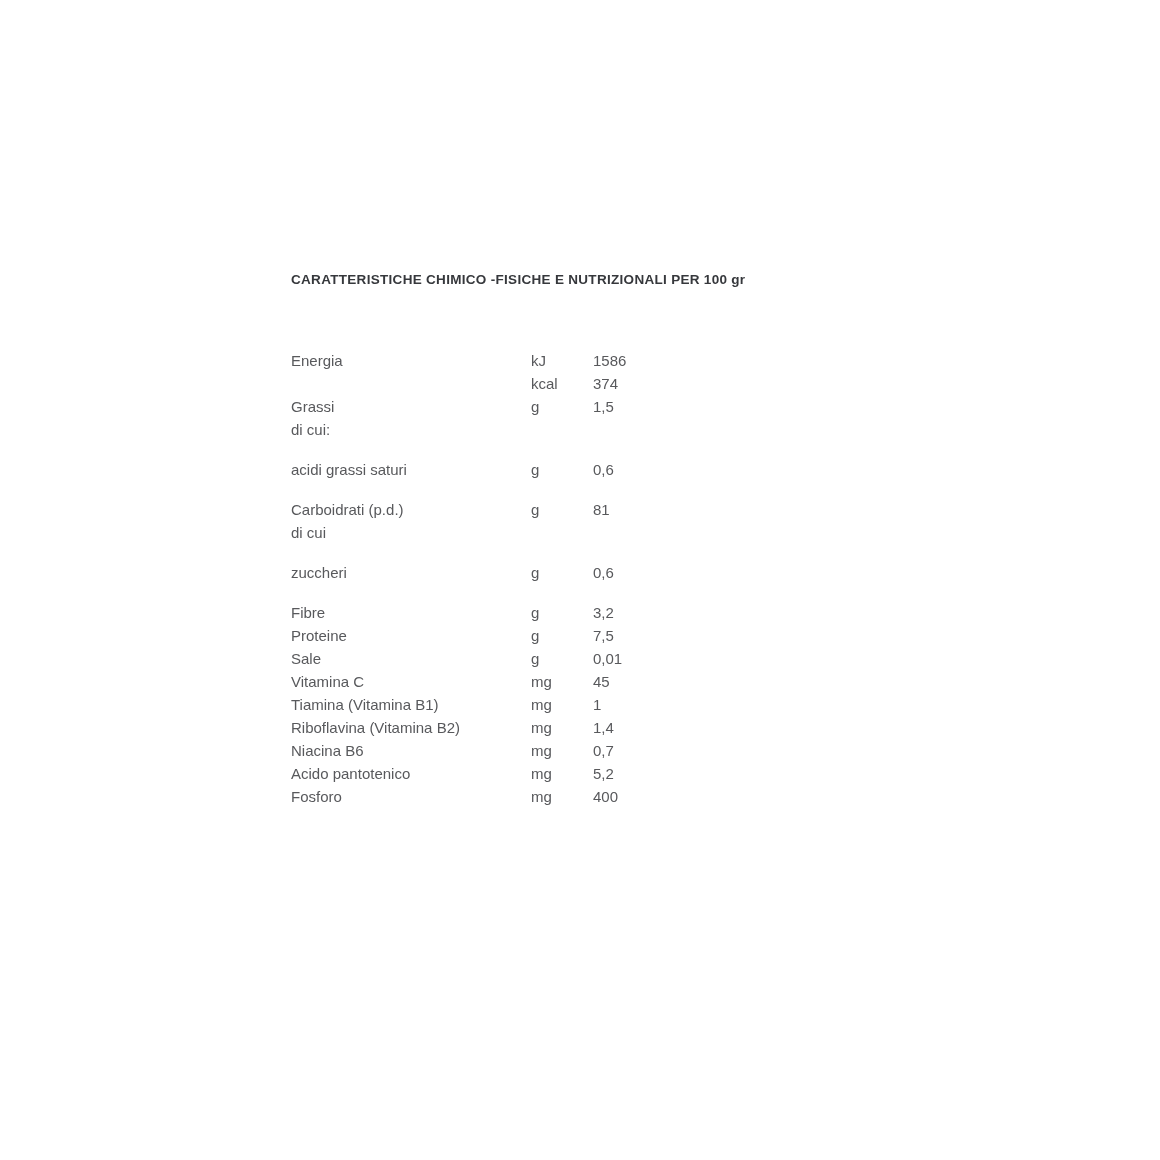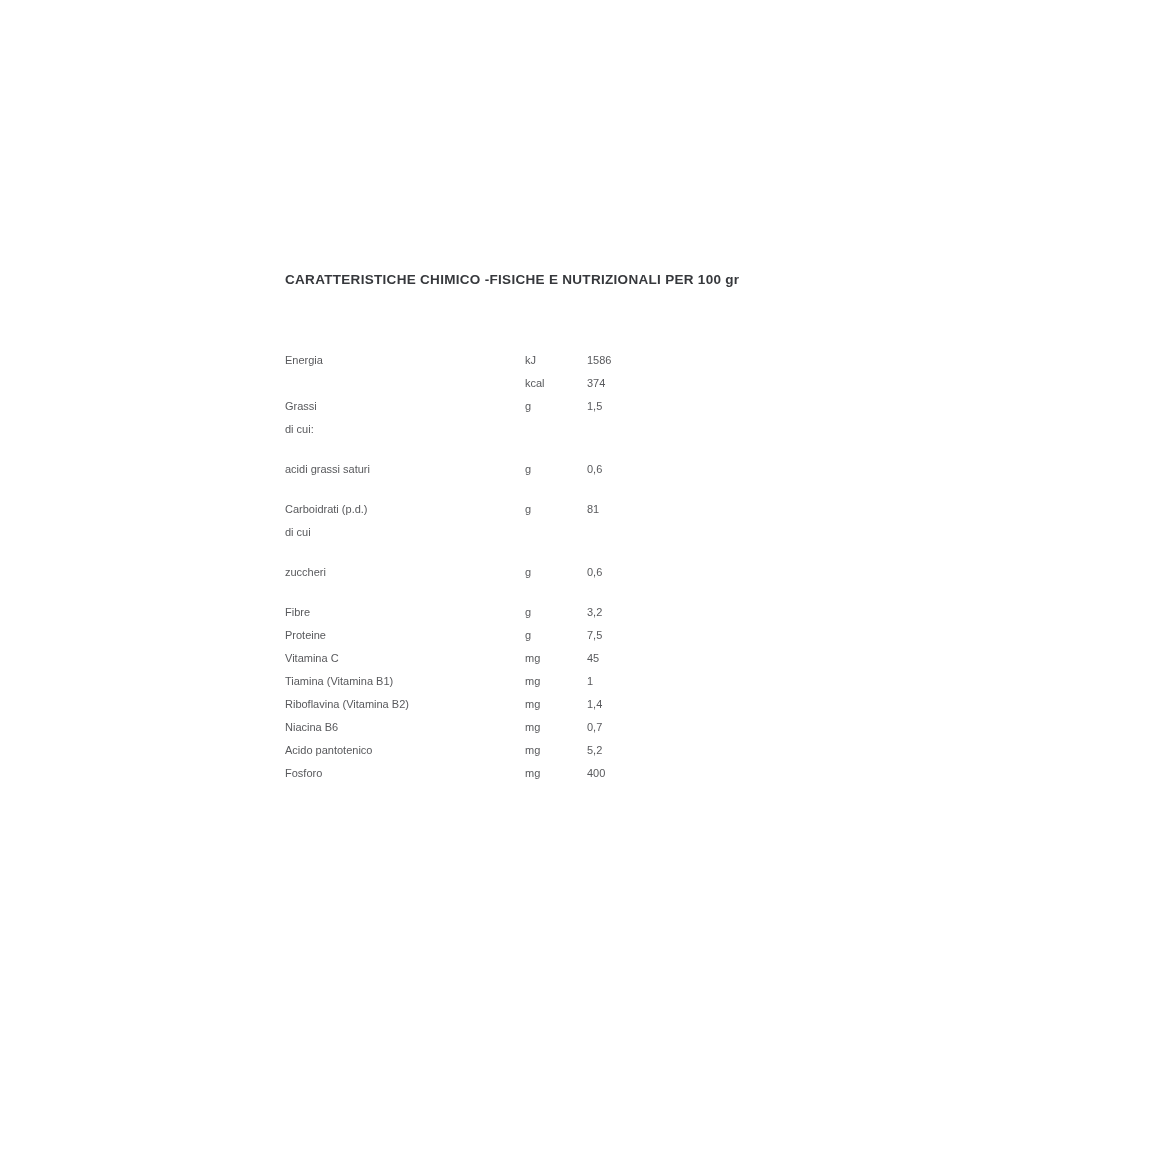--- a/index.html
+++ b/index.html
@@ -16,38 +16,38 @@
   }
 
   .page {
     position: relative;
     width: 1160px;
     height: 1160px;
   }
 
   .nutrition-block {
     position: absolute;
-    left: 285px;
+    left: 291px;
     top: 272px;
     width: 620px;
   }
 
   .section-title {
     font-size: 13.5px;
     font-weight: bold;
     letter-spacing: 0.3px;
     color: #36383c;
     margin: 0 0 0 0;
     white-space: nowrap;
   }
 
   .nutrition-table {
     margin-top: 62px;
     border-collapse: collapse;
-    font-size: 11px;
+    font-size: 15px;
     color: #58595c;
   }
 
   .nutrition-table td {
     padding: 0;
     vertical-align: top;
     font-weight: normal;
   }
 
   .col-name {
@@ -138,20 +138,25 @@
             <td class="col-name">Fibre</td>
             <td class="col-unit">g</td>
             <td class="col-value">3,2</td>
           </tr>
           <tr class="r-tight">
             <td class="col-name">Proteine</td>
             <td class="col-unit">g</td>
             <td class="col-value">7,5</td>
           </tr>
           <tr class="r-tight">
+            <td class="col-name">Sale</td>
+            <td class="col-unit">g</td>
+            <td class="col-value">0,01</td>
+          </tr>
+          <tr class="r-tight">
             <td class="col-name">Vitamina C</td>
             <td class="col-unit">mg</td>
             <td class="col-value">45</td>
           </tr>
           <tr class="r-tight">
             <td class="col-name">Tiamina (Vitamina B1)</td>
             <td class="col-unit">mg</td>
             <td class="col-value">1</td>
           </tr>
           <tr class="r-tight">

